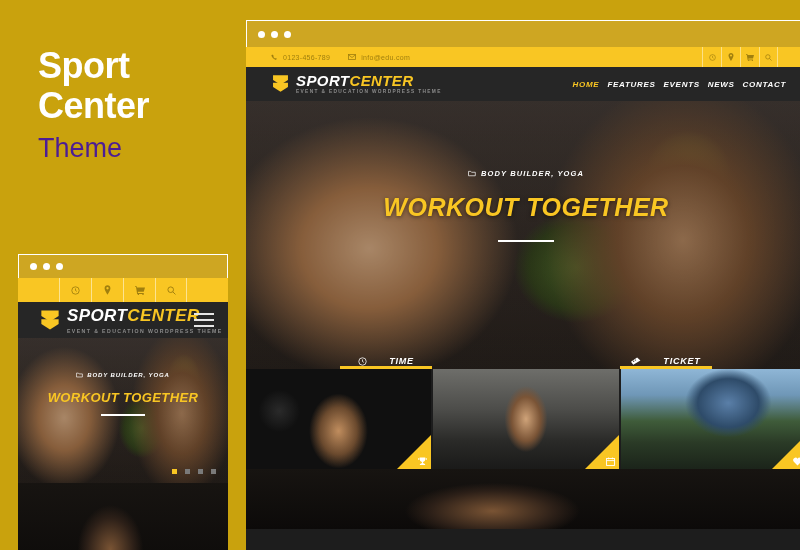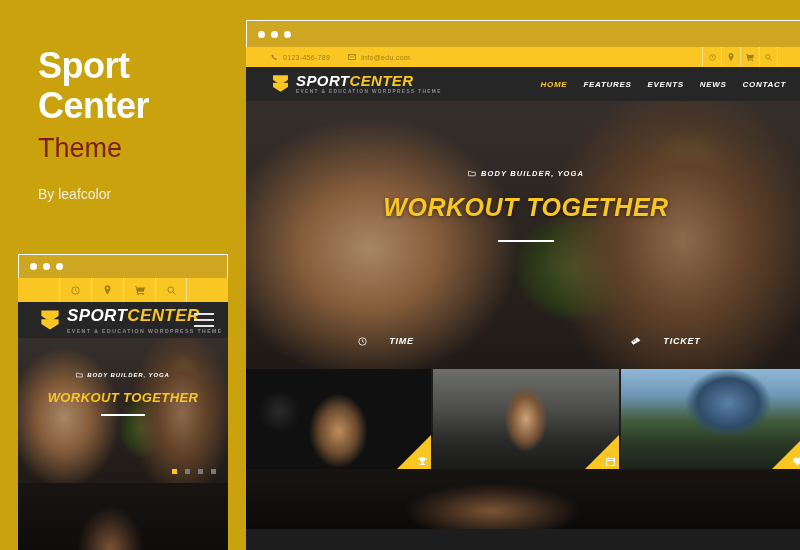--- a/index.html
+++ b/index.html
@@ -20,21 +20,21 @@
   .promo-title {
     font-size: 36px;
     line-height: 40px;
     font-weight: bold;
     color: #ffffff;
     letter-spacing: -0.5px;
   }
   .promo-sub {
     font-size: 27px;
     line-height: 32px;
-    color: #7f1d1d;
+    color: #4c1d95;
     font-weight: 300;
     margin-top: 6px;
   }
   .promo-by {
     font-size: 14px;
     color: #f3ecd2;
     margin-top: 22px;
   }
 
   
@@ -95,21 +95,21 @@
   .logo { display: flex; align-items: center; gap: 7px; padding-left: 26px; }
   .logo-mark { width: 17px; height: 19px; flex: none; }
   .logo-txt { line-height: 1; }
   .logo-word { font-size: 15px; font-weight: bold; font-style: italic; letter-spacing: .4px; }
   .lw-1 { color: #ffffff; }
   .lw-2 { color: #f9c623; }
   .logo-tag {
     font-size: 4.8px; color: #8c8c8c; letter-spacing: 1.35px;
     margin-top: 2px; font-weight: bold; text-transform: uppercase;
   }
-  .nav-menu { position: absolute; right: 20px; display: flex; gap: 16px; }
+  .nav-menu { position: absolute; right: 20px; display: flex; gap: 8px; }
   .nav-link {
     font-size: 8px; font-weight: bold; font-style: italic;
     letter-spacing: .7px; color: #ffffff; text-transform: uppercase;
   }
   .nav-link.active { color: #f9c623; }
 
   
   .hero {
     height: 268px;
     position: relative;
@@ -137,21 +137,21 @@
 
   
   .metastrip {
     position: absolute; left: 0; right: 0; bottom: 0;
     height: 32px; display: flex;
   }
   .meta-cell {
     flex: 1; display: flex; flex-direction: column; align-items: center; justify-content: flex-end;
     position: relative;
   }
-  .meta-inner { display: flex; align-items: center; gap: 22px; padding-bottom: 23px; }
+  .meta-inner { display: flex; align-items: center; gap: 22px; padding-bottom: 0; }
   .meta-lbl {
     font-size: 9px; font-weight: bold; font-style: italic;
     letter-spacing: .8px; color: #ffffff; text-transform: uppercase;
   }
   .meta-bar { width: 92px; height: 3px; background: #f9c623; }
 
   
   .cards { display: flex; height: 100px; }
   .card { flex: 1; position: relative; overflow: hidden; border-right: 2px solid #1d1d1d; }
   .card:last-child { border-right: none; }
@@ -237,21 +237,20 @@
 </style>
 </head>
 <body>
 
 <div class="promo">
   <div class="promo-title">
     <div>Sport</div>
     <div>Center</div>
   </div>
   <div class="promo-sub">Theme</div>
-  <div class="promo-by">By leafcolor</div>
 </div>
 
 <div class="desk-win">
 
   <div class="win-chrome">
     <span class="dot"></span>
     <span class="dot"></span>
     <span class="dot"></span>
   </div>
 

